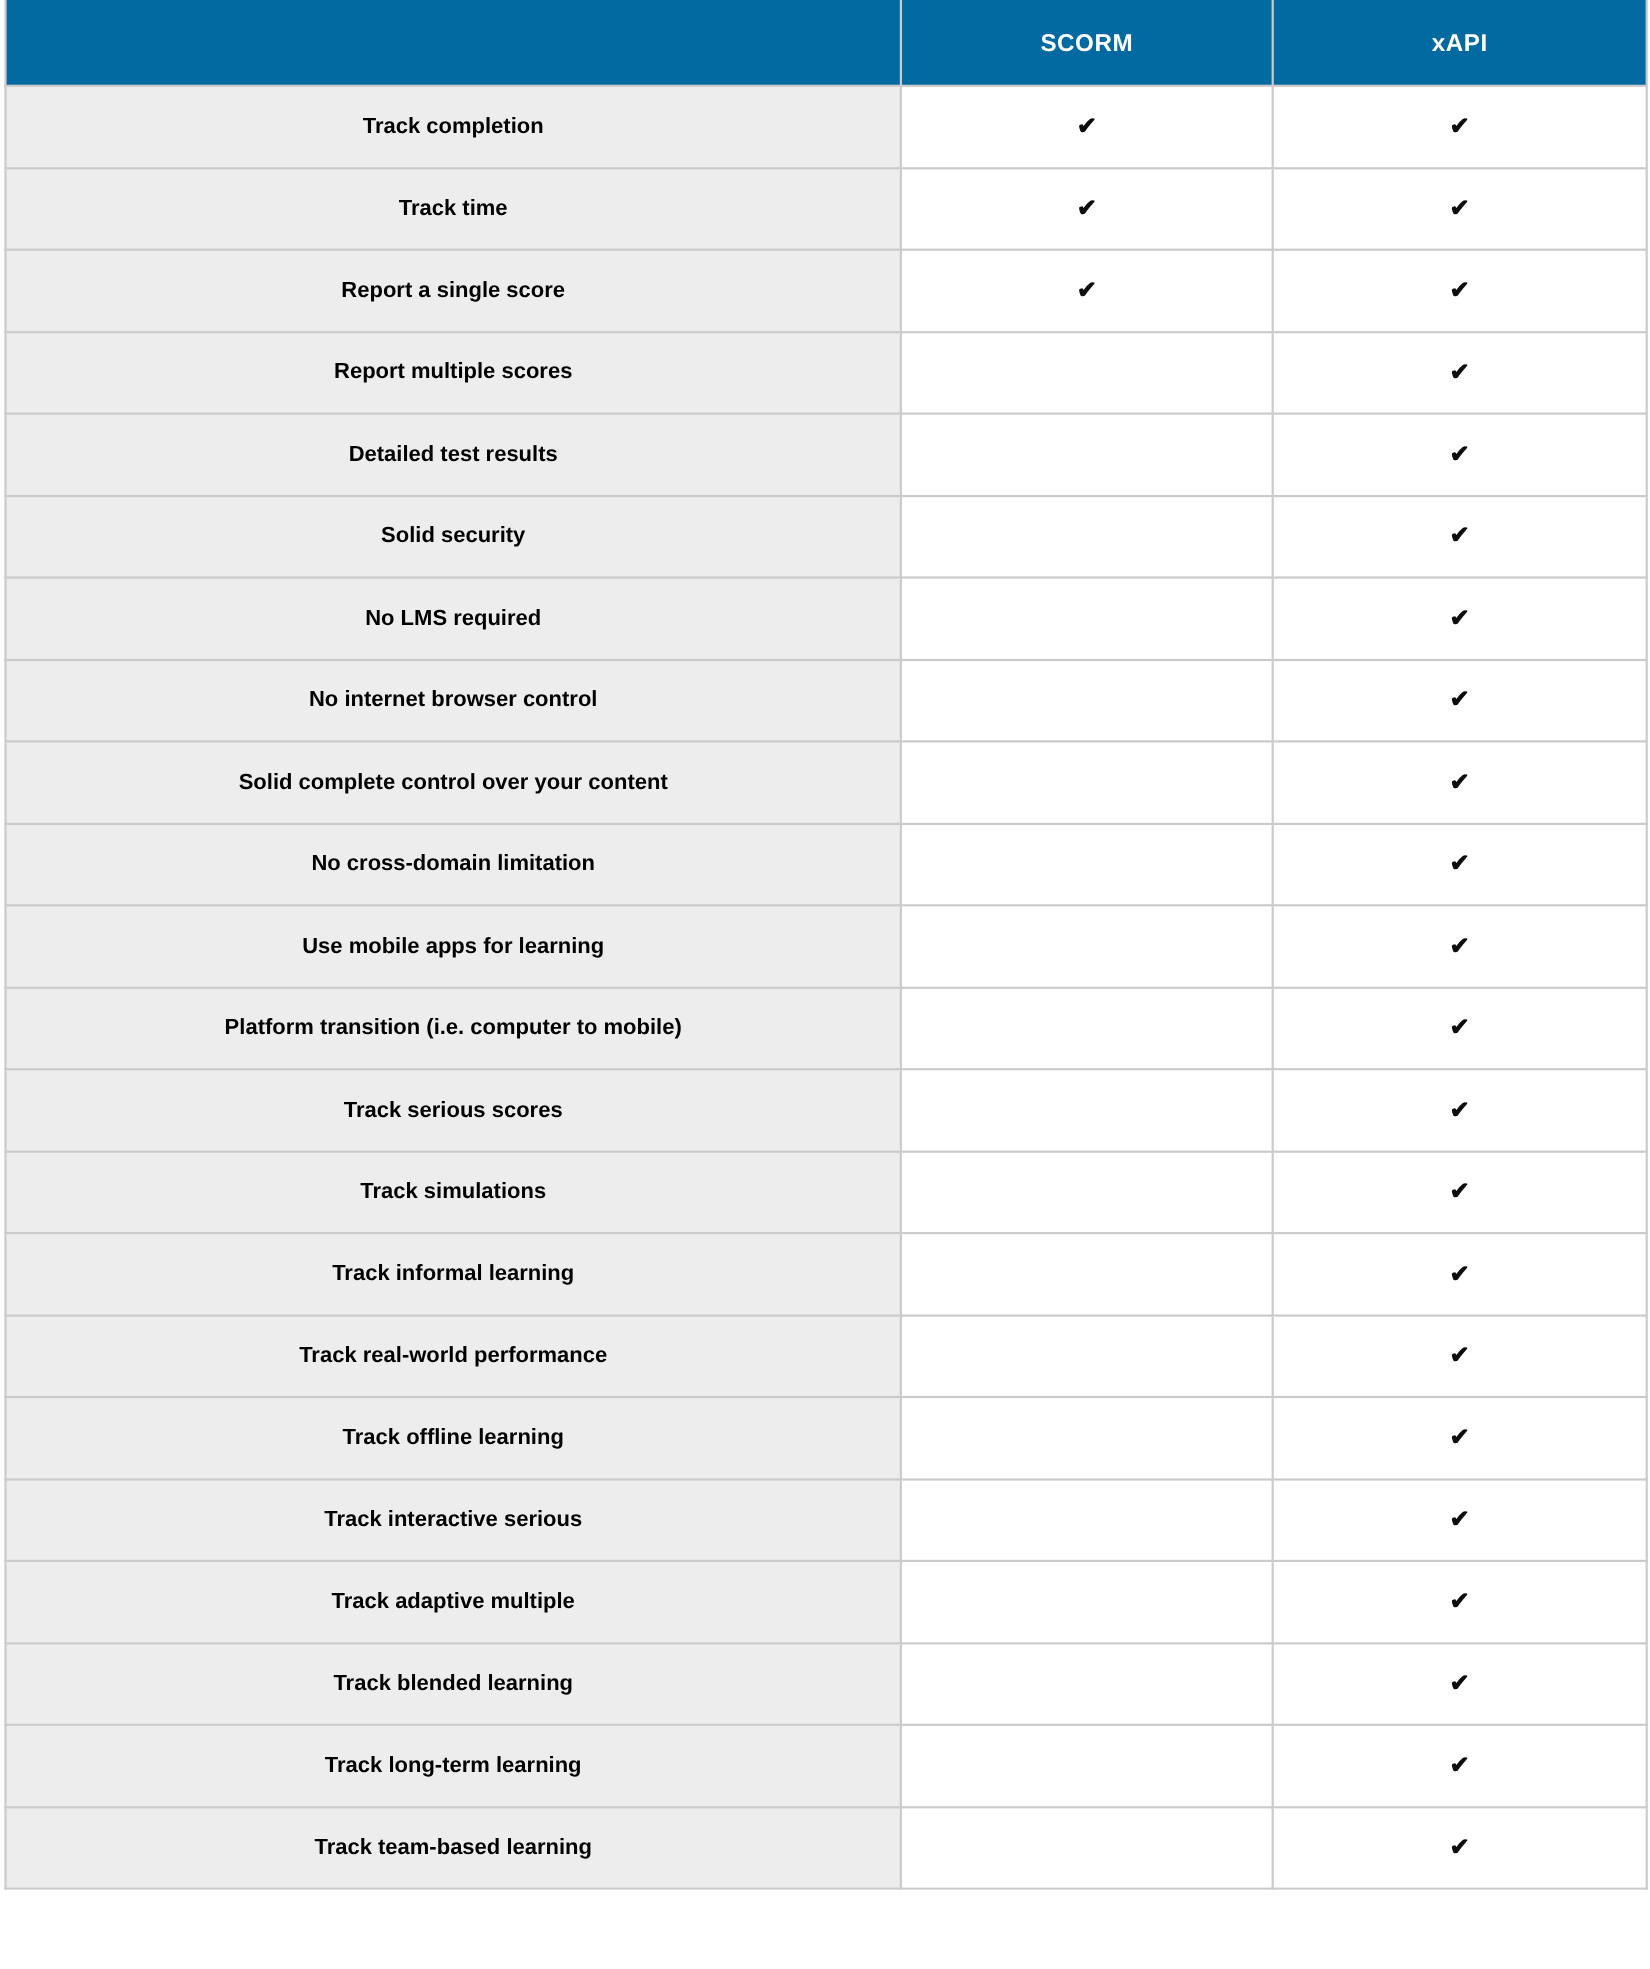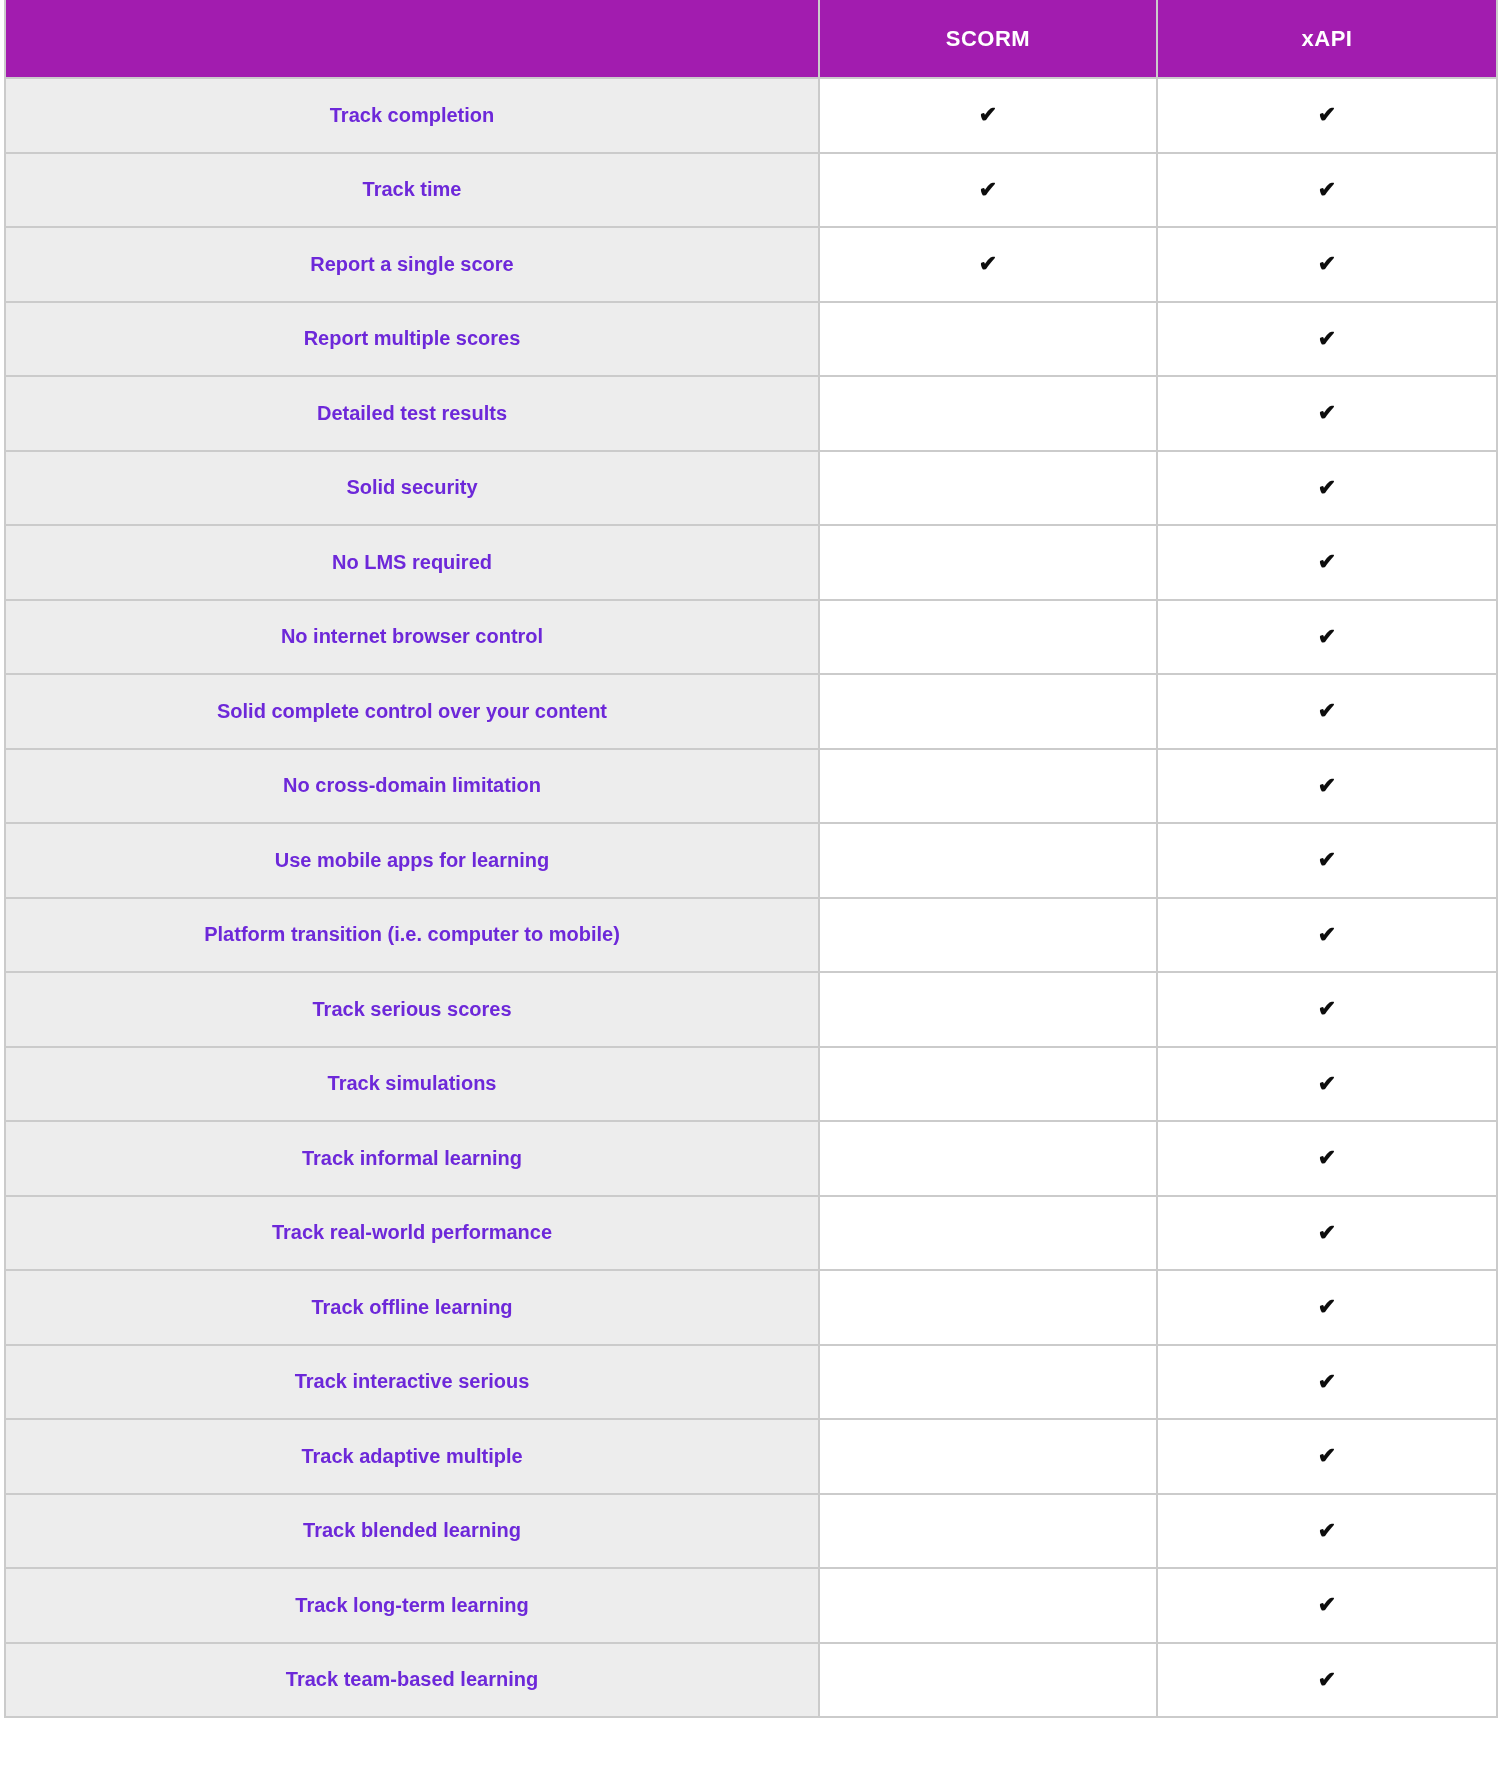--- a/index.html
+++ b/index.html
@@ -22,33 +22,33 @@
   table.compare td {
     border: 2px solid #cbcbcb;
     box-sizing: border-box;
     text-align: center;
     vertical-align: middle;
     padding: 0 10px;
   }
   table.compare thead th {
     border-top: none;
     height: 78px;
-    background: #a21caf;
+    background: #0369a1;
     color: #ffffff;
     font-size: 22px;
     font-weight: bold;
     letter-spacing: 0.5px;
   }
   col.feature-col { width: 814px; }
   col.scorm-col   { width: 338px; }
   col.xapi-col    { width: 340px; }
   td.feature-cell {
     height: 74.5px;
     background: #ededed;
-    color: #6d28d9;
+    color: #000000;
     font-size: 20px;
     font-weight: bold;
   }
   td.check-cell {
     height: 74.5px;
     background: #ffffff;
   }
   .check-icon {
     font-size: 22px;
     font-weight: bold;

